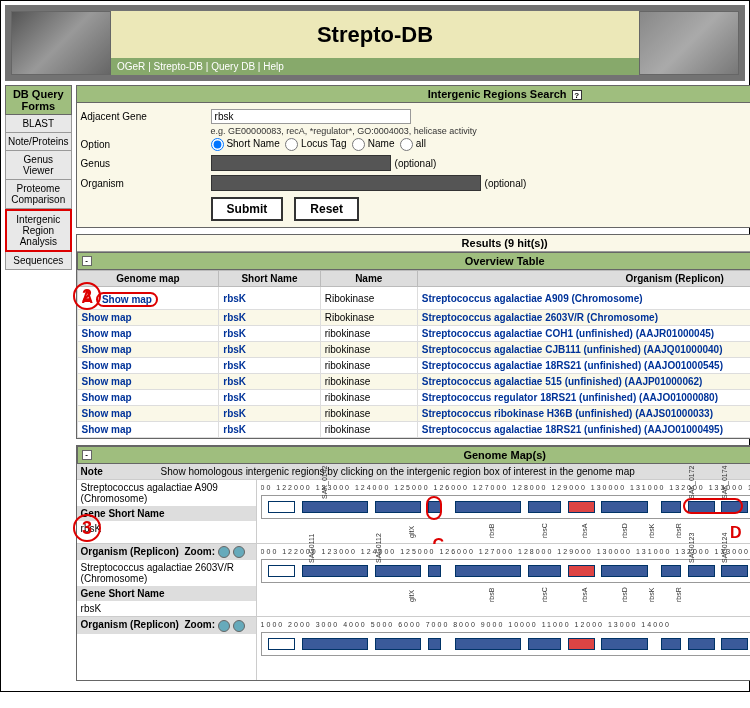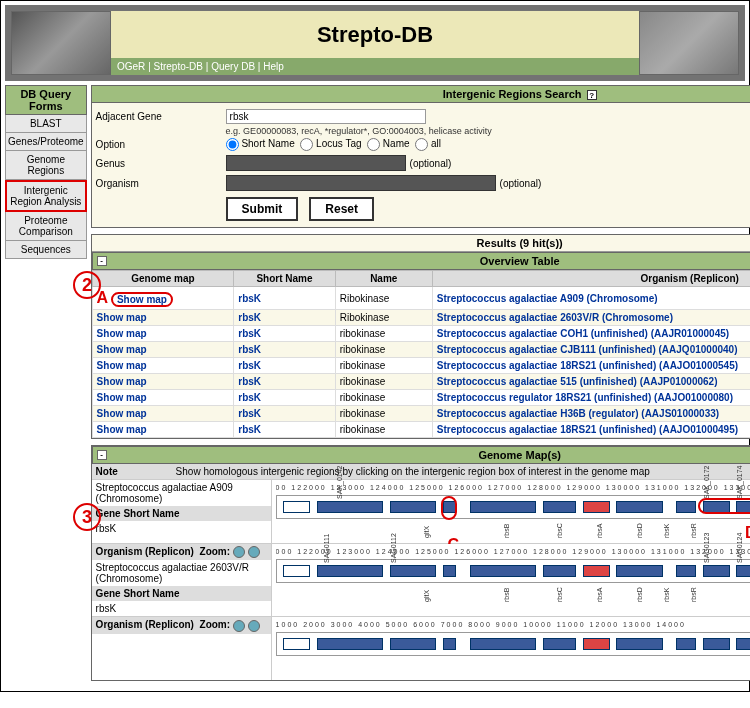--- a/index.html
+++ b/index.html
@@ -81,24 +81,24 @@
         <span>Help</span>
       </div>
     </div>
     <div class="header-img"></div>
   </div>
 
   <div class="main">
     <div class="sidebar">
       <div class="sidebar-header">DB Query Forms</div>
       <div class="sidebar-item">BLAST</div>
-      <div class="sidebar-item">Genes/Proteome</div>
-      <div class="sidebar-item">Genome Regions</div>
+      <div class="sidebar-item">Note/Proteins</div>
+      <div class="sidebar-item">Genus Viewer</div>
+      <div class="sidebar-item">Proteome Comparison</div>
       <div class="sidebar-item highlighted">Intergenic Region Analysis</div>
-      <div class="sidebar-item">Proteome Comparison</div>
       <div class="sidebar-item">Sequences</div>
       <div style="position:relative; height:0;">
         <div class="annot-num" style="left:68px; top:12px;">2</div>
         <div class="annot-num" style="left:68px; top:244px;">3</div>
       </div>
     </div>
 
     <div class="content">
       <div class="panel" style="position:relative;">
         <div class="panel-header">
@@ -194,21 +194,21 @@
               <tr>
                 <td><a href="#">Show map</a></td>
                 <td><a href="#">rbsK</a></td>
                 <td>ribokinase</td>
                 <td><a href="#">Streptococcus regulator 18RS21 (unfinished) (AAJO01000080)</a></td>
               </tr>
               <tr>
                 <td><a href="#">Show map</a></td>
                 <td><a href="#">rbsK</a></td>
                 <td>ribokinase</td>
-                <td><a href="#">Streptococcus agalactiae H36B (regulator) (AAJS01000033)</a></td>
+                <td><a href="#">Streptococcus ribokinase H36B (unfinished) (AAJS01000033)</a></td>
               </tr>
               <tr>
                 <td><a href="#">Show map</a></td>
                 <td><a href="#">rbsK</a></td>
                 <td>ribokinase</td>
                 <td><a href="#">Streptococcus agalactiae 18RS21 (unfinished) (AAJO01000495)</a></td>
               </tr>
             </tbody>
         </table>
       </div>

